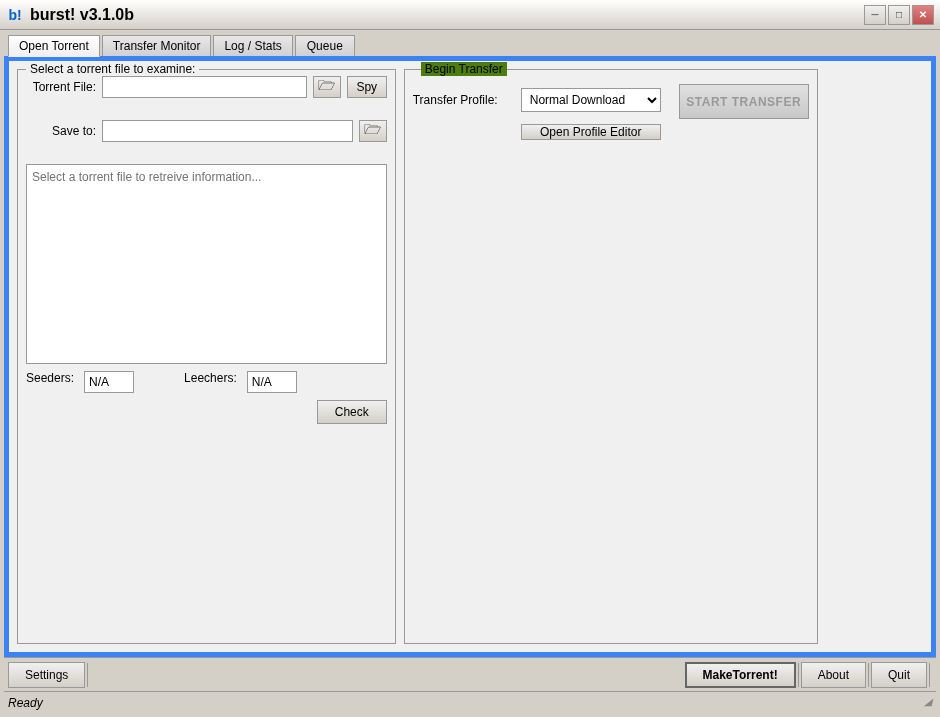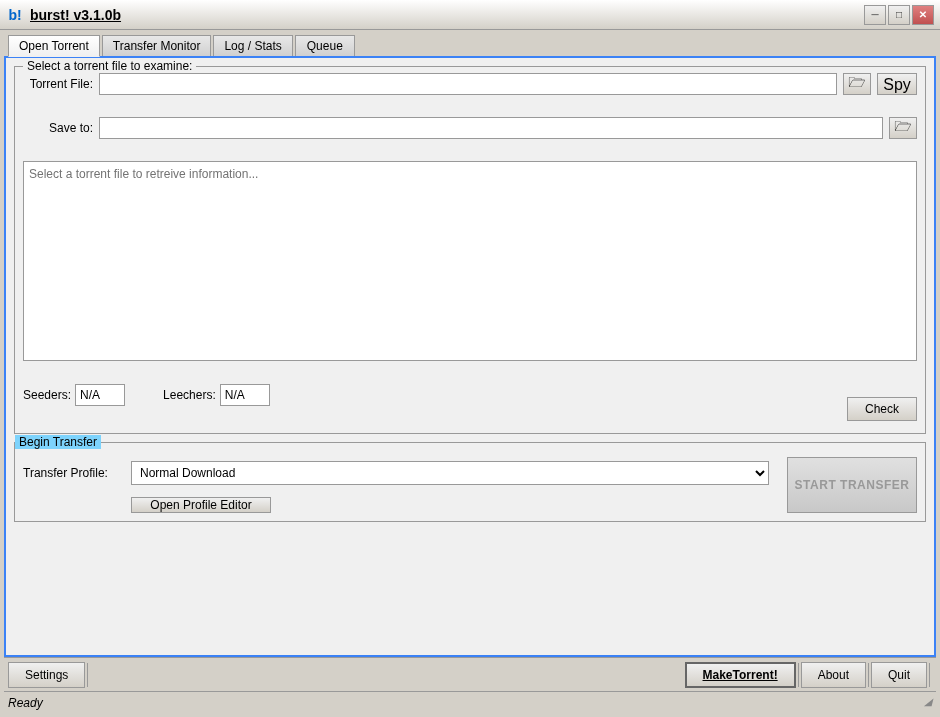--- a/index.html
+++ b/index.html
@@ -31,24 +31,23 @@
       width: 18px;
       height: 18px;
       display: flex;
       align-items: center;
       justify-content: center;
       font-size: 14px;
       color: #0066cc;
       font-weight: bold;
     }
     .title-text {
-      font-size: 14px;
+      font-size: 16px;
       font-weight: bold;
       color: #000;
-      text-decoration: underline;
     }
     .title-bar-buttons {
       display: flex;
       gap: 2px;
     }
     .title-btn {
       width: 22px;
       height: 20px;
       border: 1px solid #999;
       background: linear-gradient(to bottom, #f0f0f0, #d4d0c8);
@@ -97,25 +96,24 @@
       background: linear-gradient(to bottom, #ffffff, #f0f0f0);
       border-bottom: 1px solid #f0f0f0;
       z-index: 1;
       position: relative;
       top: 1px;
     }
 
     
     .content-area {
       background: #f0f0f0;
-      border: 2px solid #3b82f6;
+      border: 5px solid #3b82f6;
       flex: 1;
       padding: 8px;
       display: flex;
-      flex-direction: column;
       gap: 8px;
     }
 
     
     .group-box {
       border: 1px solid #999;
       background: #f0f0f0;
       padding: 6px 8px 8px 8px;
       position: relative;
     }
@@ -159,43 +157,43 @@
       align-items: center;
       justify-content: center;
       font-size: 14px;
     }
     .spy-btn {
       width: 40px;
       height: 22px;
       border: 1px solid #999;
       background: linear-gradient(to bottom, #f0f0f0, #d4d0c8);
       cursor: pointer;
-      font-size: 16px;
-      display: flex;
-      align-items: flex-end;
+      font-size: 12px;
+      display: flex;
+      align-items: center;
       justify-content: center;
     }
     .info-area {
       width: 100%;
       height: 200px;
       border: 1px solid #999;
       background: white;
       padding: 6px;
       font-size: 12px;
       color: #666;
       overflow-y: auto;
       resize: none;
       font-family: inherit;
     }
 
     
     .stats-row {
       display: flex;
-      align-items: center;
-      gap: 4px;
+      align-items: flex-start;
+      gap: 10px;
       padding: 4px 0;
     }
     .stats-label {
       font-size: 12px;
     }
     .stats-input {
       width: 50px;
       height: 22px;
       border: 1px solid #999;
       background: white;
@@ -216,22 +214,22 @@
     
     .begin-transfer-group {
       border: 1px solid #999;
       background: #f0f0f0;
       padding: 8px;
       position: relative;
     }
     .begin-transfer-title {
       position: absolute;
       top: -8px;
-      left: 0;
-      background: #7dd3fc;
+      left: 16px;
+      background: #4d7c0f;
       padding: 0 4px;
       font-size: 12px;
     }
     .transfer-row {
       display: flex;
       align-items: center;
       gap: 8px;
       margin-top: 4px;
     }
     .transfer-label {
@@ -247,21 +245,21 @@
     .transfer-select {
       flex: 1;
       height: 24px;
       border: 1px solid #999;
       background: white;
       font-size: 12px;
       padding: 0 4px;
     }
     .start-transfer-btn {
       width: 130px;
-      height: 56px;
+      height: 35px;
       border: 1px solid #999;
       background: linear-gradient(to bottom, #e0e0e0, #c8c8c8);
       font-size: 12px;
       font-weight: bold;
       cursor: not-allowed;
       color: #999;
       letter-spacing: 0.5px;
     }
     .profile-editor-btn {
       width: 140px;
@@ -287,21 +285,20 @@
       padding: 4px 16px;
       border: 1px solid #999;
       background: linear-gradient(to bottom, #f0f0f0, #d4d0c8);
       cursor: pointer;
       font-size: 12px;
       height: 26px;
     }
     .bottom-btn.highlighted {
       border: 2px solid #666;
       font-weight: bold;
-      text-decoration: underline;
     }
     .bottom-spacer {
       flex: 1;
     }
     .bottom-divider {
       width: 1px;
       height: 24px;
       background: #999;
       margin: 0 2px;
     }

